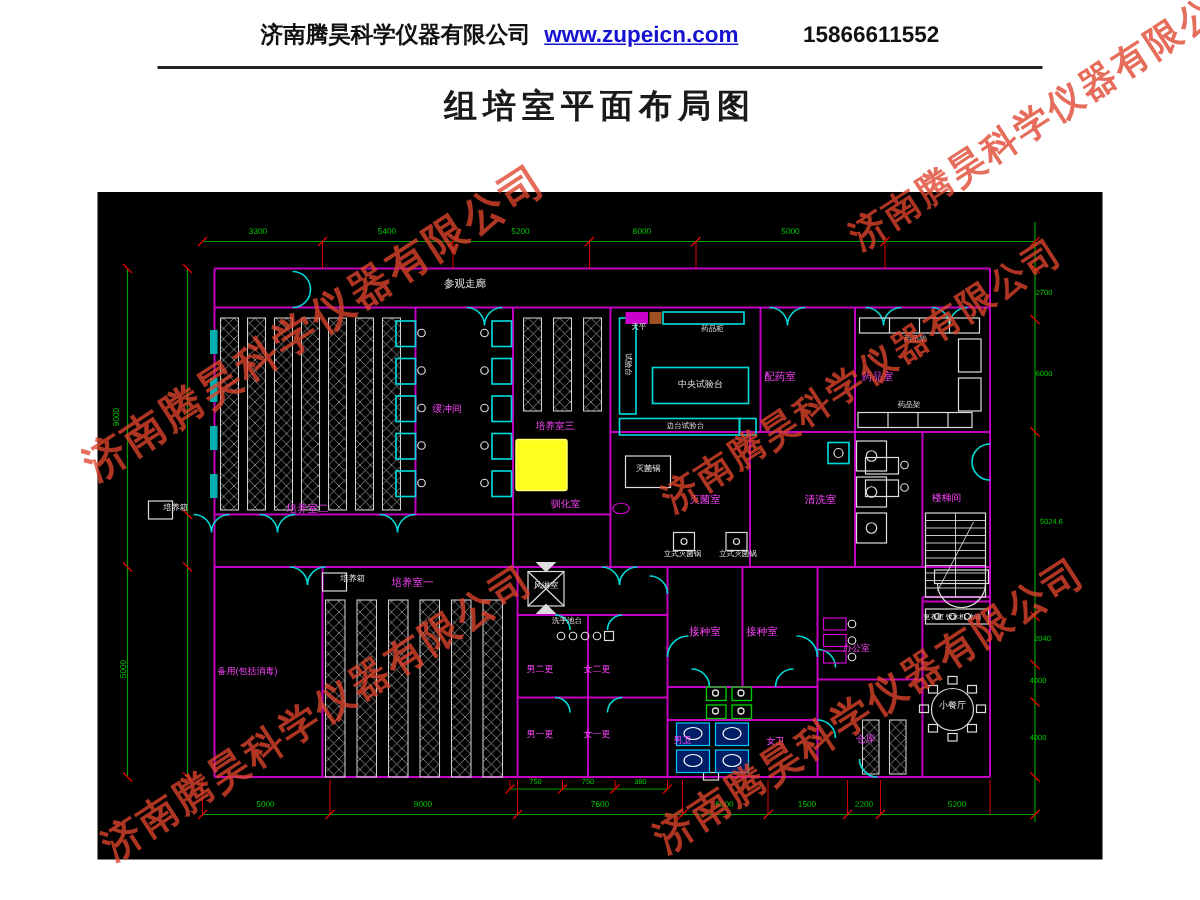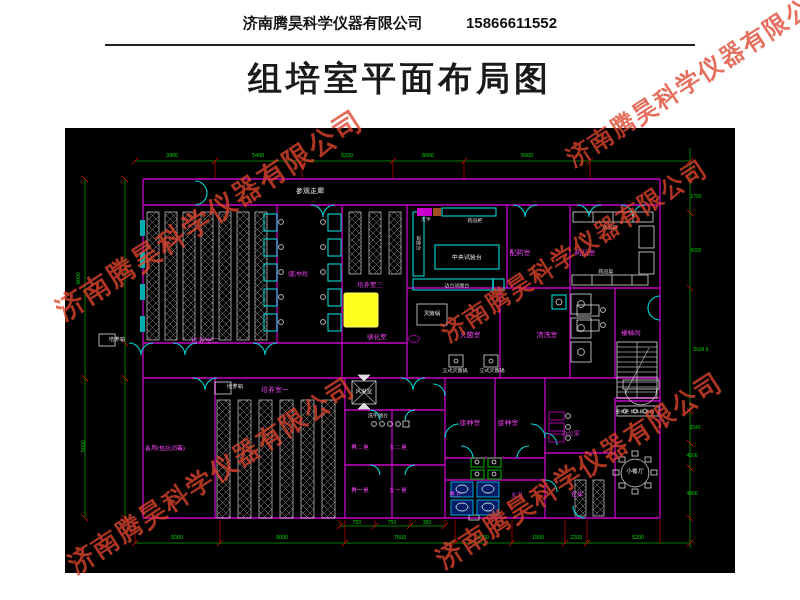--- a/index.html
+++ b/index.html
@@ -4,40 +4,41 @@
 <style>
   html,body{margin:0;padding:0;background:#ffffff;}
   .page{position:relative;width:800px;height:600px;background:#ffffff;overflow:hidden;
         font-family:"Liberation Sans","DejaVu Sans",sans-serif;}
   
   .hdr{position:absolute;top:14px;left:0;width:100%;display:flex;justify-content:center;
        align-items:baseline;gap:9px;font-size:15px;font-weight:600;color:#111;}
   .hdr a{color:#1512d0;text-decoration:underline;font-weight:600;}
   .hdr .phone{margin-left:34px;font-weight:600;}
   .hdr-rule{position:absolute;top:44px;left:105px;width:590px;border-top:2px solid #222;}
-  .title{position:absolute;top:56px;left:0;width:100%;text-align:center;font-size:34px;
+  .title{position:absolute;top:56px;left:0;width:100%;text-align:center;font-size:22px;
          font-weight:bold;color:#1a1a1a;letter-spacing:4px;}
   
   .plan{position:absolute;left:65px;top:128px;width:670px;height:445px;background:#000;}
   .plan svg{position:absolute;left:0;top:0;}
   .lbl{position:absolute;white-space:nowrap;line-height:1;transform:translate(-50%,-50%);}
   .lbl.m{color:#ff45ff;}
   .lbl.w{color:#e8e8e8;}
   .lbl.d{color:#00cc00;}
   
   .wm{position:absolute;color:#e0452e;opacity:0.78;font-weight:bold;white-space:nowrap;
       letter-spacing:2px;transform:translate(-50%,-50%) rotate(-33deg);pointer-events:none;}
 </style>
 </head>
 <body>
 
 <div class="page">
 
   <div class="hdr">
     <span>济南腾昊科学仪器有限公司</span>
+    <a href="#">www.zupeicn.com</a>
     <span class="phone">15866611552</span>
   </div>
   <div class="hdr-rule"></div>
 
   <div class="title">组培室平面布局图</div>
 
   <div class="plan" id="plan">
     <svg width="670" height="445" viewBox="0 0 670 445">
       <defs>
         <pattern id="hatch" width="7" height="7" patternUnits="userSpaceOnUse">

